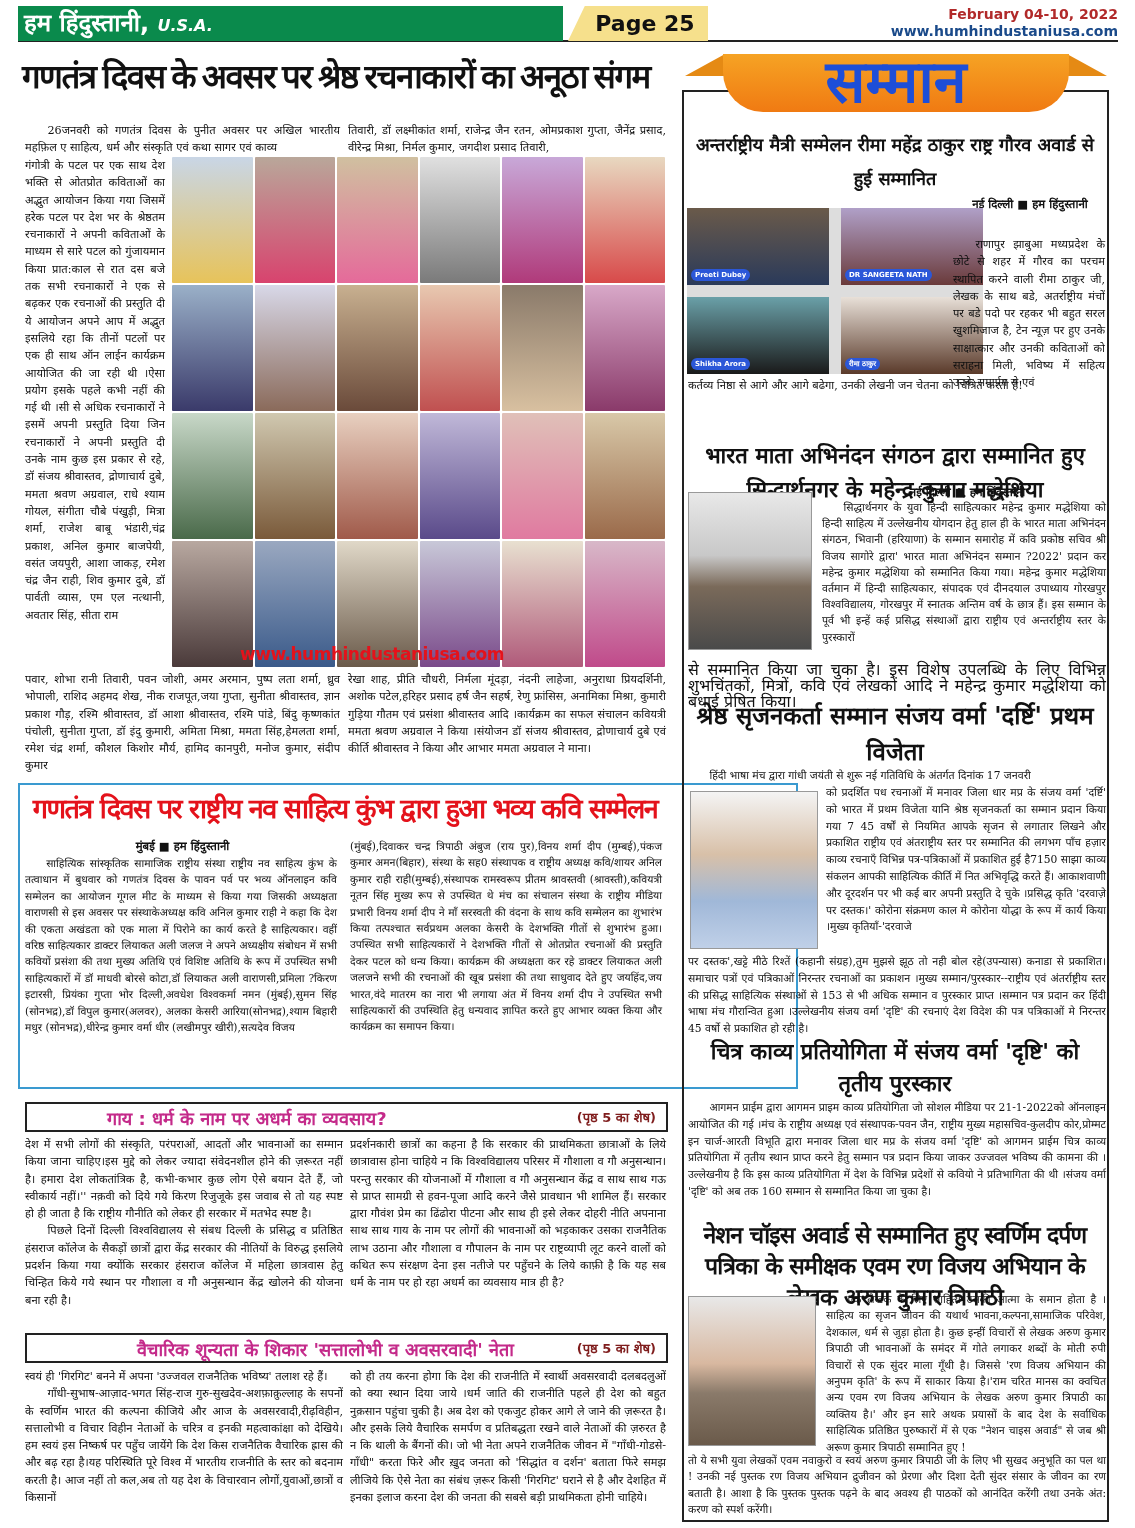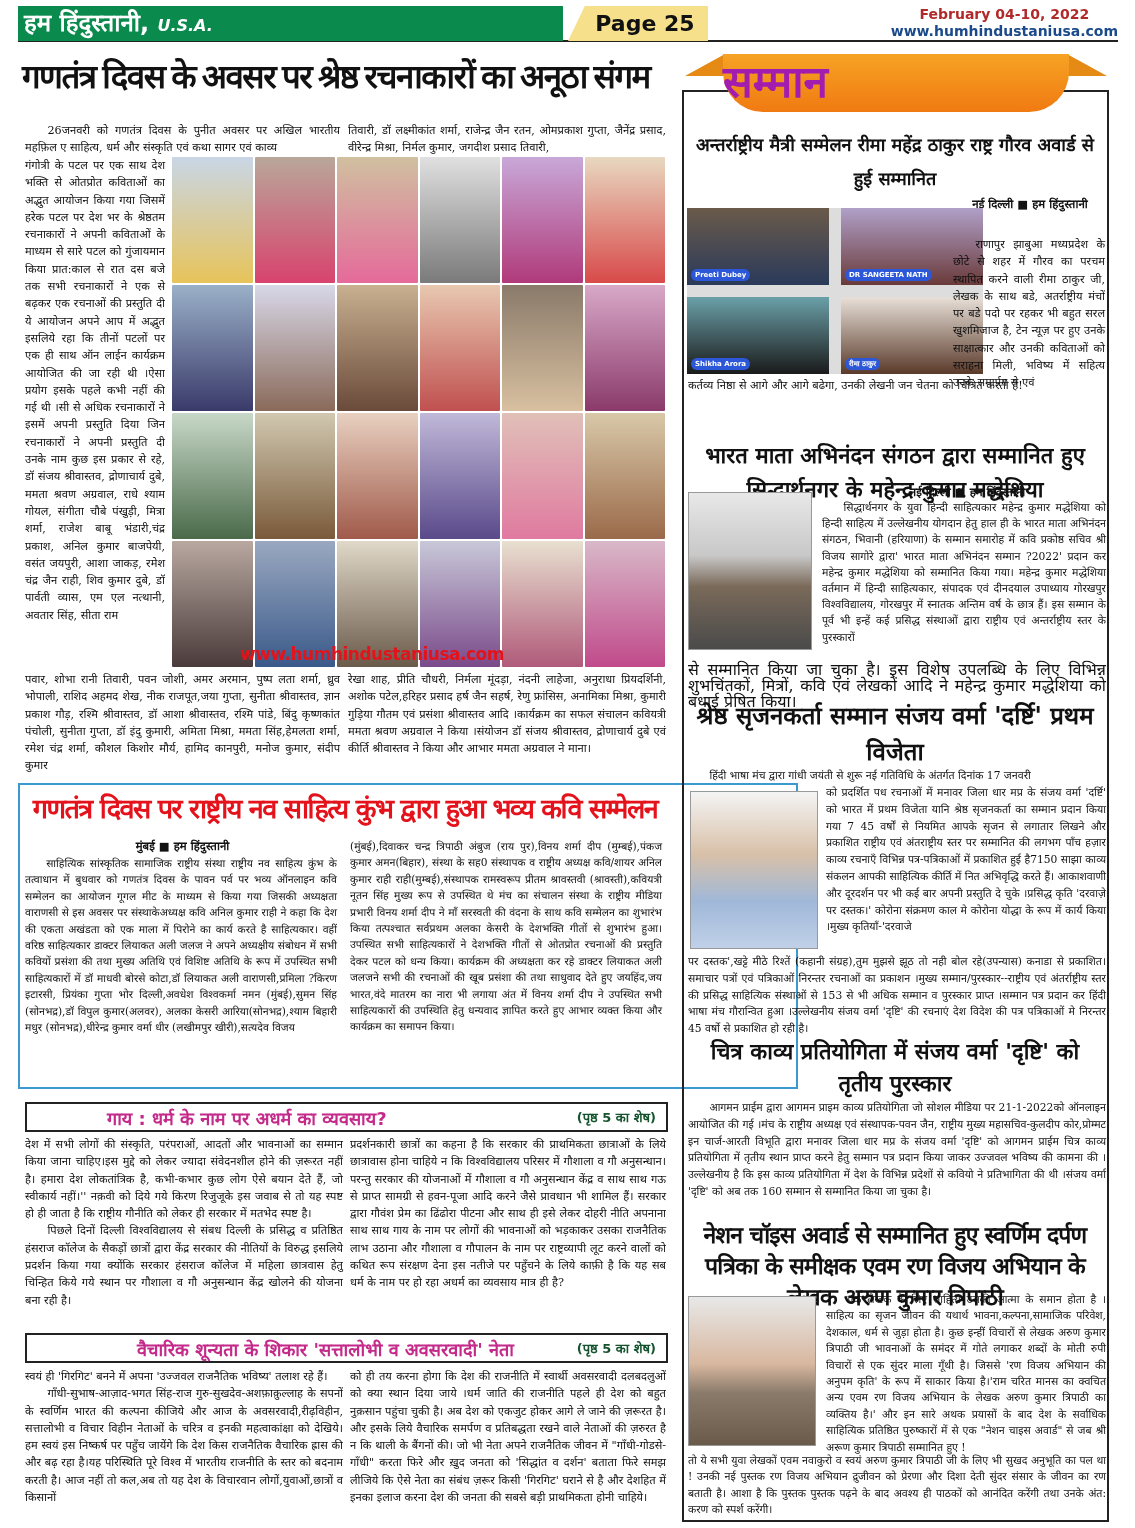--- a/index.html
+++ b/index.html
@@ -1,46 +1,46 @@
 <!DOCTYPE html>
 <html><head>
 <meta charset="utf-8">
 <style>
   * { box-sizing: border-box; margin: 0; padding: 0; }
   body { width: 1135px; height: 1528px; background: #fff; font-family: "DejaVu Serif", serif; color: #111; overflow: hidden; position: relative; font-size: 11px; line-height: 1.45; }
   .masthead { position: absolute; left: 18px; top: 6px; width: 1100px; height: 36px; border-bottom: 2px solid #222; }
   .mast-green { position: absolute; left: 0; top: 0; width: 545px; height: 35px; background: #0a8a4c; color: #fff; font-family: "DejaVu Sans", sans-serif; font-weight: bold; font-size: 24px; padding-left: 6px; line-height: 35px; }
   .mast-green .usa { font-style: italic; font-size: 16px; }
   .mast-page { position: absolute; left: 550px; top: 0; width: 140px; height: 35px; background: #f6e08c; font-family: "DejaVu Sans", sans-serif; font-weight: bold; font-size: 22px; line-height: 35px; text-align: center; clip-path: polygon(12% 0, 100% 0, 100% 100%, 0 100%); padding-left: 14px; }
-  .mast-right { position: absolute; right: 0; top: 0; text-align: center; font-family: "DejaVu Sans", sans-serif; font-weight: bold; font-size: 14px; line-height: 17px; }
+  .mast-right { position: absolute; right: 0; top: 0; text-align: right; font-family: "DejaVu Sans", sans-serif; font-weight: bold; font-size: 14px; line-height: 17px; }
   .mast-date { color: #b12a2a; }
   .mast-url { color: #1a4a8a; }
 
   .headline-main { position: absolute; left: 22px; top: 52px; width: 650px; font-family: Liberation Serif, serif; font-weight: bold; font-size: 33px; letter-spacing: -1.5px; line-height: 50px; }
 
   .col { position: absolute; text-align: justify; font-size: 11.2px; line-height: 17.3px; }
   .indent { text-indent: 2em; }
 
   .collage { position: absolute; left: 172px; top: 157px; width: 493px; height: 510px; display: grid; grid-template-columns: repeat(6, 1fr); grid-template-rows: repeat(4, 1fr); gap: 2px; background: #fff; }
   .tile { border-radius: 1px; }
   .collage-url { position: absolute; left: 240px; top: 642px; font-family: "DejaVu Sans", sans-serif; font-weight: bold; color: #e4121b; font-size: 17px; letter-spacing: -0.5px; }
 
   .box-kumbh { position: absolute; left: 18px; top: 783px; width: 780px; height: 306px; border: 2px solid #3a9ad0; }
   .kumbh-head { position: absolute; left: 8px; top: 2px; width: 634px; font-family: "DejaVu Sans", sans-serif; font-weight: bold; color: #e4121b; font-size: 27px; letter-spacing: -1.5px; line-height: 44px; text-align: center; }
 
   .boxhead { position: absolute; left: 25px; width: 643px; height: 30px; border: 2px solid #222; font-family: "DejaVu Sans", sans-serif; }
   .boxhead .ttl { position: absolute; left: 80px; top: 2px; color: #c42a8a; font-weight: bold; font-size: 18px; }
-  .boxhead .ref { position: absolute; right: 10px; top: 5px; font-weight: bold; font-size: 13px; color: #14532d; }
+  .boxhead .ref { position: absolute; right: 10px; top: 5px; font-weight: bold; font-size: 13px; color: #7f1d1d; }
 
   .right-box { position: absolute; left: 682px; top: 90px; width: 427px; height: 1432px; border: 2px solid #222; }
   .samman-ribbon { position: absolute; left: 685px; top: 48px; width: 422px; height: 72px; }
   .samman-ribbon .band { position: absolute; left: 38px; top: 6px; width: 346px; height: 58px; background: linear-gradient(#f6a324, #f07a12); border-radius: 0 0 40px 40px; }
   .samman-ribbon .fold-l { position: absolute; left: 0; top: 6px; width: 40px; height: 22px; background: #e58a14; clip-path: polygon(100% 0, 100% 100%, 0 100%); }
   .samman-ribbon .fold-r { position: absolute; right: 0; top: 6px; width: 40px; height: 22px; background: #e58a14; clip-path: polygon(0 0, 0 100%, 100% 100%); }
-  .samman-ribbon .word { position: absolute; left: 38px; top: 2px; width: 346px; color: #a21caf; font-family: "DejaVu Sans", sans-serif; font-weight: bold; font-size: 44px; line-height: 64px; }
+  .samman-ribbon .word { position: absolute; left: 38px; top: 2px; width: 346px; text-align: center; color: #1d4ed8; font-family: "DejaVu Sans", sans-serif; font-weight: bold; font-size: 59px; line-height: 64px; }
 
   .rhead { position: absolute; left: 686px; width: 418px; font-family: "DejaVu Sans", sans-serif; font-weight: bold; text-align: center; color: #111; }
   .dateline { position: absolute; font-family: "DejaVu Sans", sans-serif; font-weight: bold; font-size: 11.5px; text-align: center; }
 
   .photo { position: absolute; border: 1px solid #999; }
   .zoomgrid { position: absolute; left: 687px; top: 208px; width: 296px; height: 166px; display: grid; grid-template-columns: 1fr 1fr; grid-template-rows: 1fr 1fr; gap: 12px; background: #ddd; }
   .zg { position: relative; }
   .zg .tag { position: absolute; left: 4px; bottom: 4px; background: #2b57d8; color: #fff; font-family: "DejaVu Sans", sans-serif; font-weight: bold; font-size: 7px; padding: 1px 4px; border-radius: 6px; }
 </style>
 </head>

